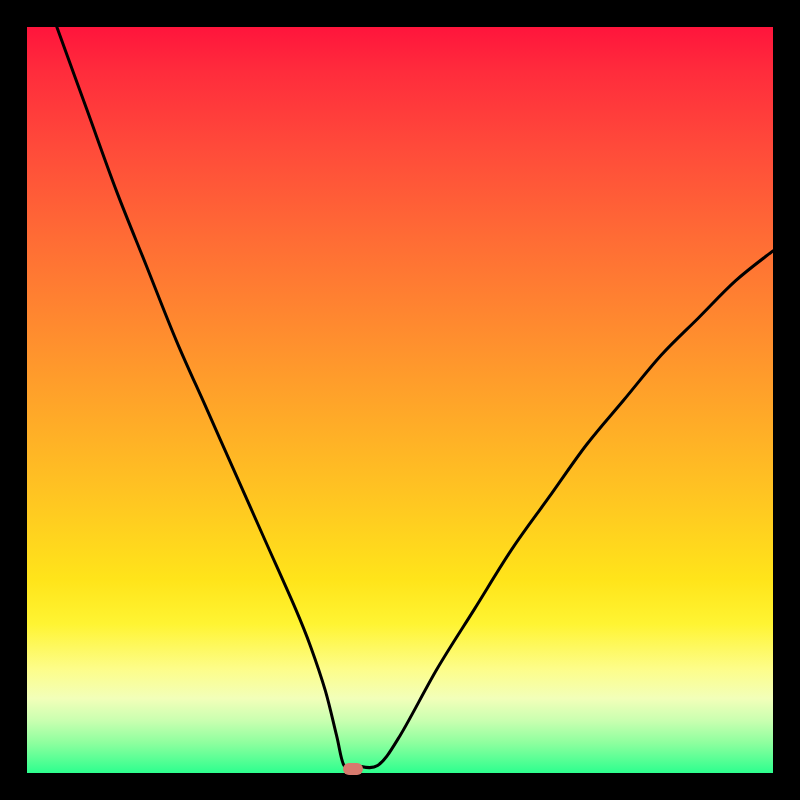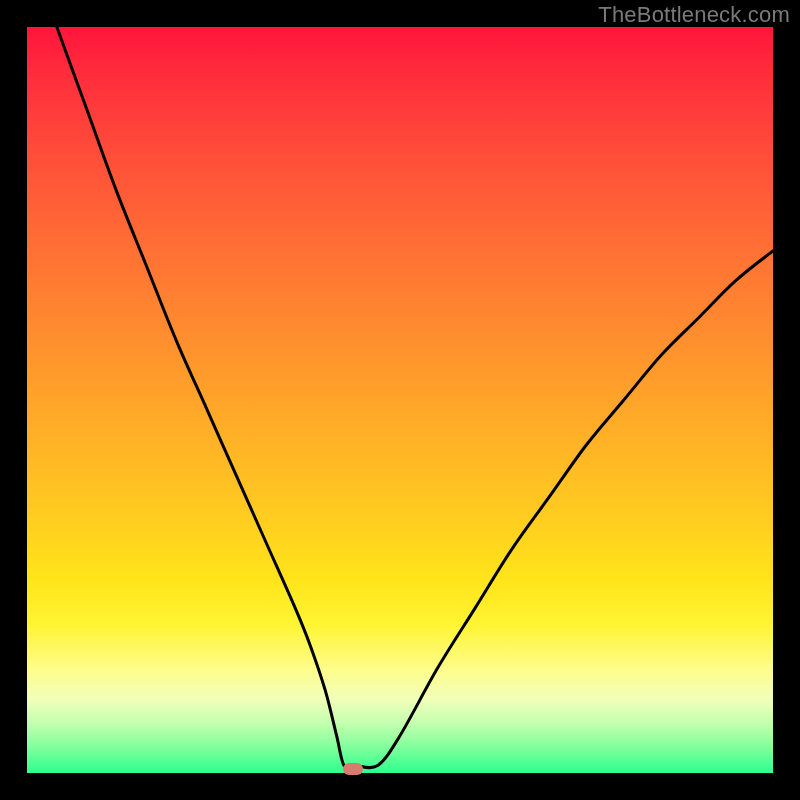--- a/index.html
+++ b/index.html
@@ -73,21 +73,20 @@
     background: #d87a6e;
     z-index: 16;
     transform: translate(-50%, -50%);
   }
 </style>
 </head>
 <body>
 
 <div class="frame">
 
-  <div class="watermark">TheBottleneck.com</div>
 
   <div class="plot-area"></div>
 
   <svg class="curve-layer" viewBox="0 0 746 746" preserveAspectRatio="none">
     <path id="curve-path" d="M 29.84 0.00 C 34.81 13.68, 49.73 54.71, 59.68 82.06 C 69.63 109.41, 79.57 138.01, 89.52 164.12 C 99.47 190.23, 109.41 213.85, 119.36 238.72 C 129.31 263.59, 139.25 289.70, 149.20 313.32 C 159.15 336.94, 169.09 358.08, 179.04 380.46 C 188.99 402.84, 198.93 425.22, 208.88 447.60 C 218.83 469.98, 228.77 492.36, 238.72 514.74 C 248.67 537.12, 261.10 564.47, 268.56 581.88 C 276.02 599.29, 278.51 605.50, 283.48 619.18 C 288.45 632.86, 294.05 649.02, 298.40 663.94 C 302.75 678.86, 306.48 696.27, 309.59 708.70 C 312.70 721.13, 313.94 733.57, 317.05 738.54 C 320.16 743.51, 322.64 738.54, 328.24 738.54 C 333.84 738.54, 343.16 743.51, 350.62 738.54 C 358.08 733.57, 363.05 724.86, 373.00 708.70 C 382.95 692.54, 397.87 662.70, 410.30 641.56 C 422.73 620.42, 435.17 601.77, 447.60 581.88 C 460.03 561.99, 472.47 540.85, 484.90 522.20 C 497.33 503.55, 509.77 487.39, 522.20 469.98 C 534.63 452.57, 547.07 433.92, 559.50 417.76 C 571.93 401.60, 584.37 387.92, 596.80 373.00 C 609.23 358.08, 621.67 341.92, 634.10 328.24 C 646.53 314.56, 658.97 303.37, 671.40 290.94 C 683.83 278.51, 696.27 264.83, 708.70 253.64 C 721.13 242.45, 739.78 228.77, 746.00 223.80" fill="none" stroke="#000" stroke-width="3" stroke-linecap="round" stroke-linejoin="round"></path>
   </svg>
 
   <div id="marker" class="marker" style="left: 353.002px; top: 768.524px; background: rgb(216, 122, 110);"></div>
 
 </div>

